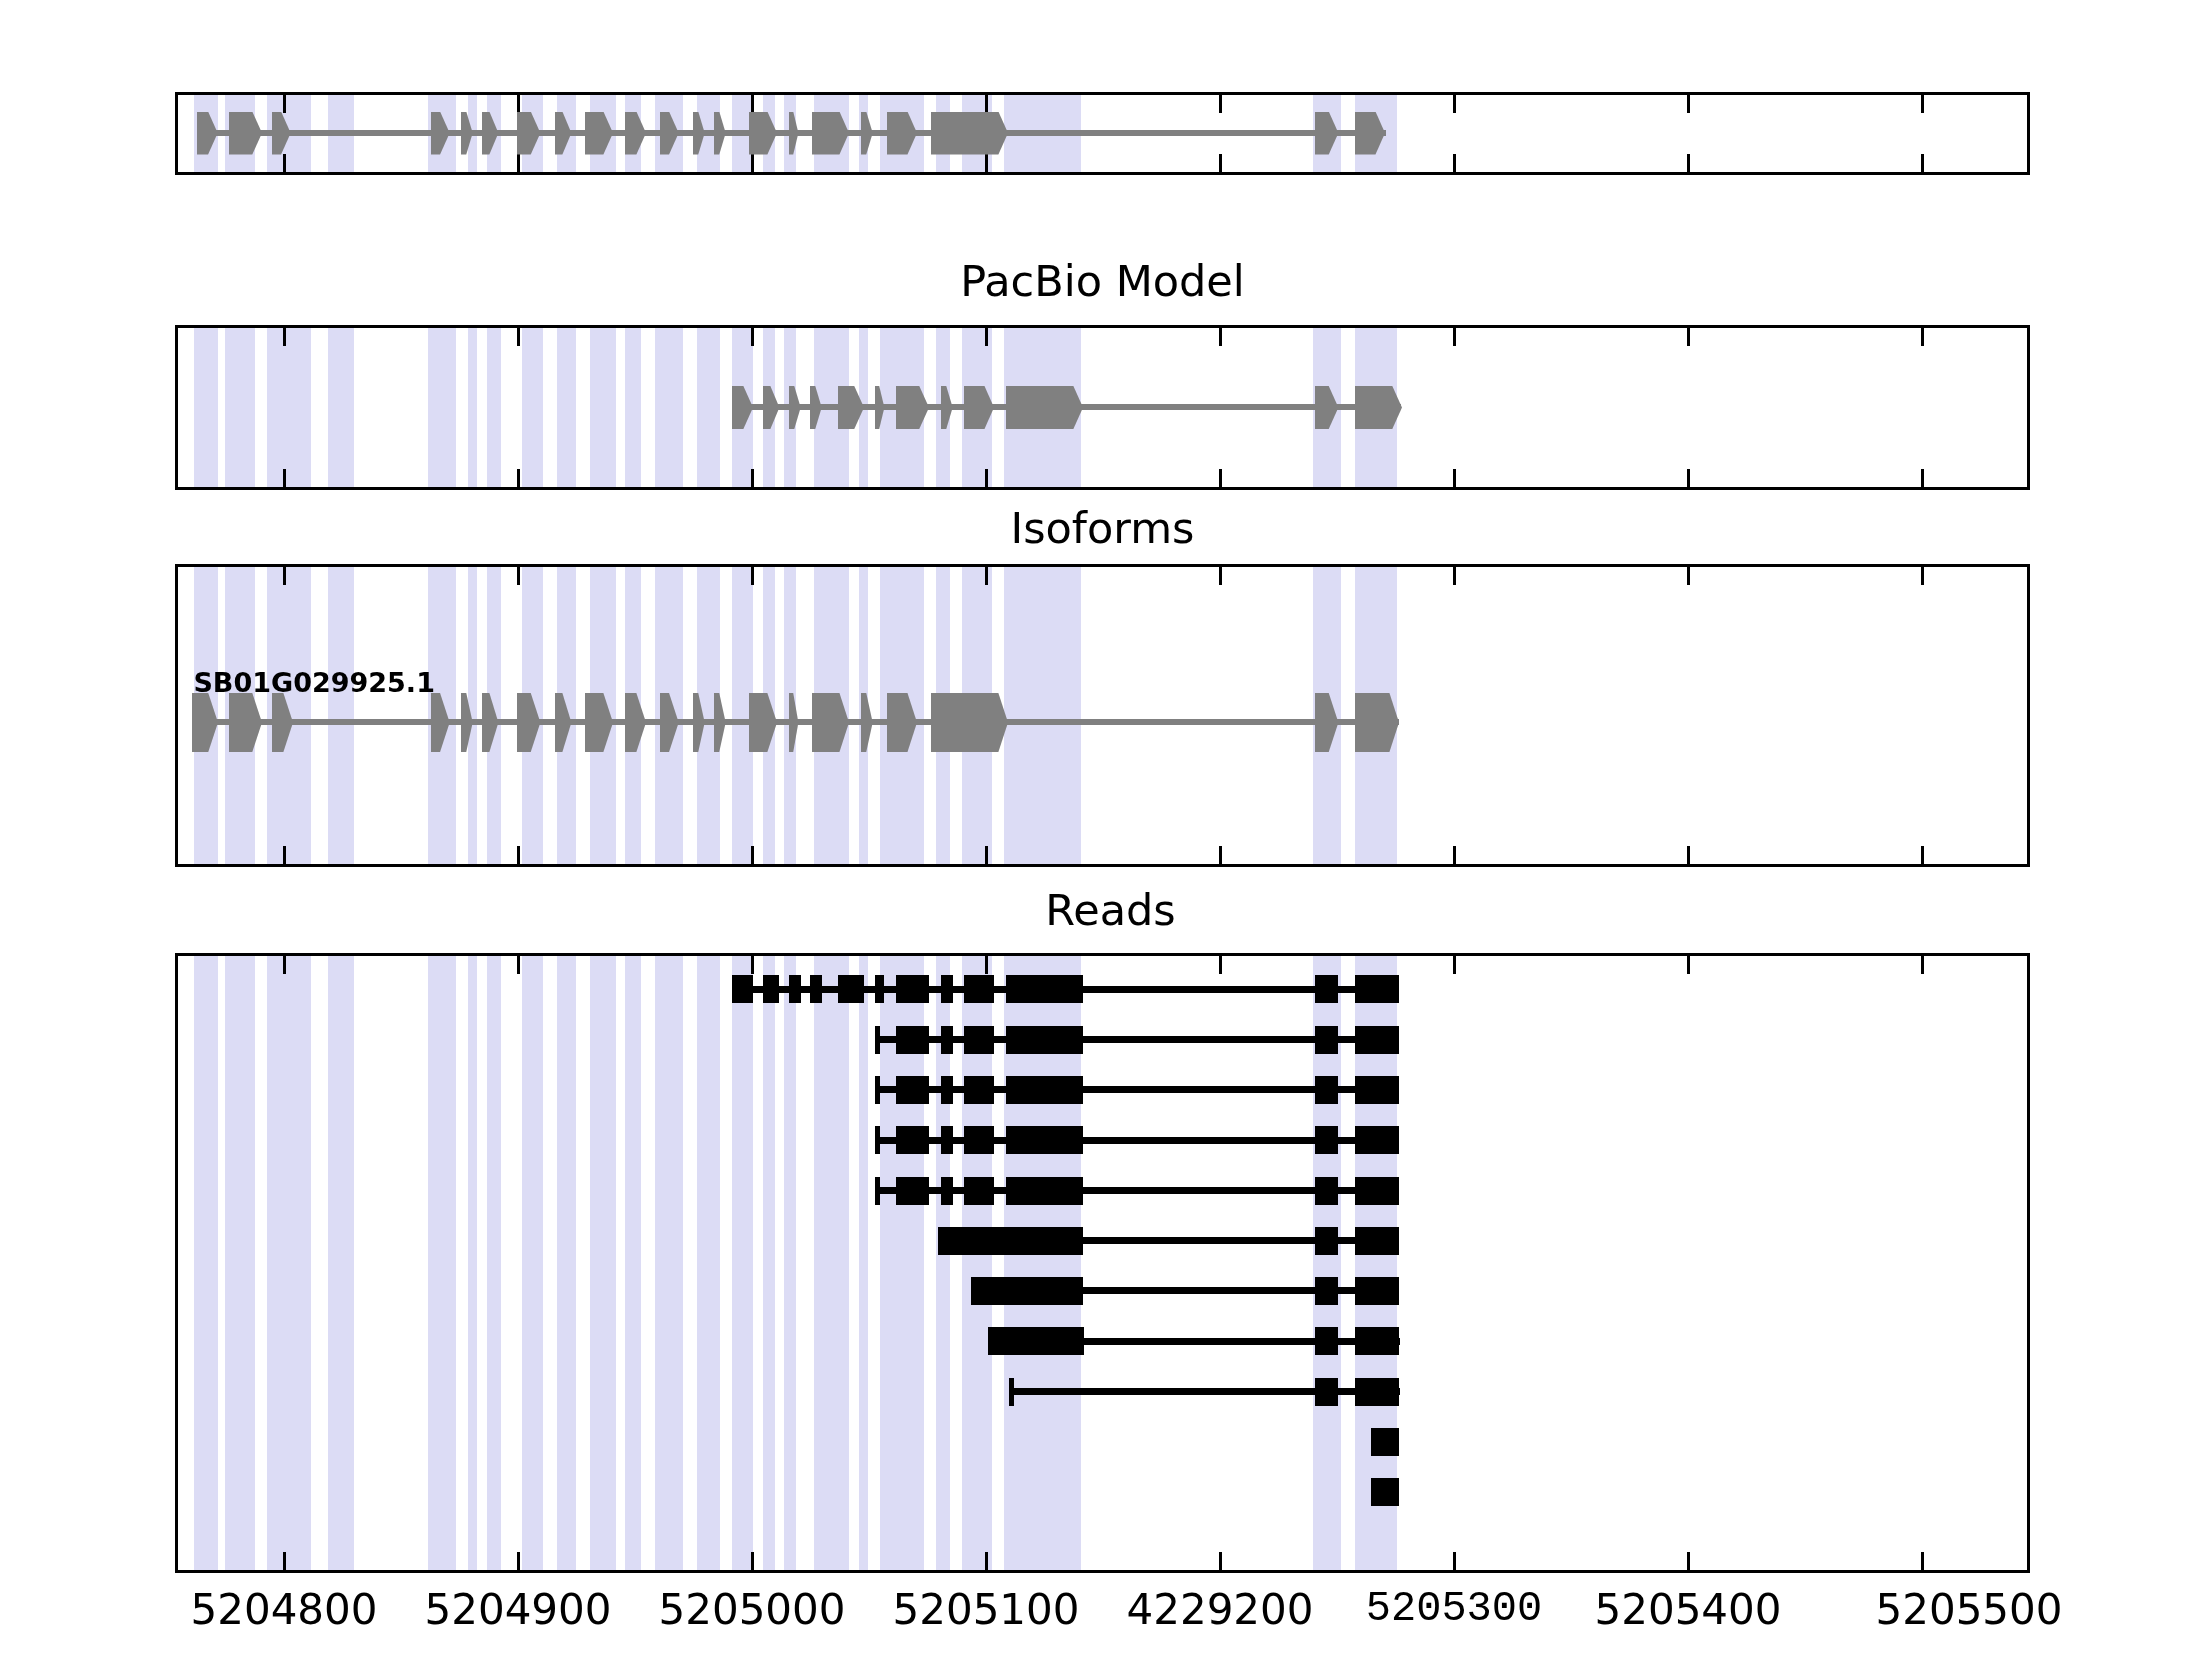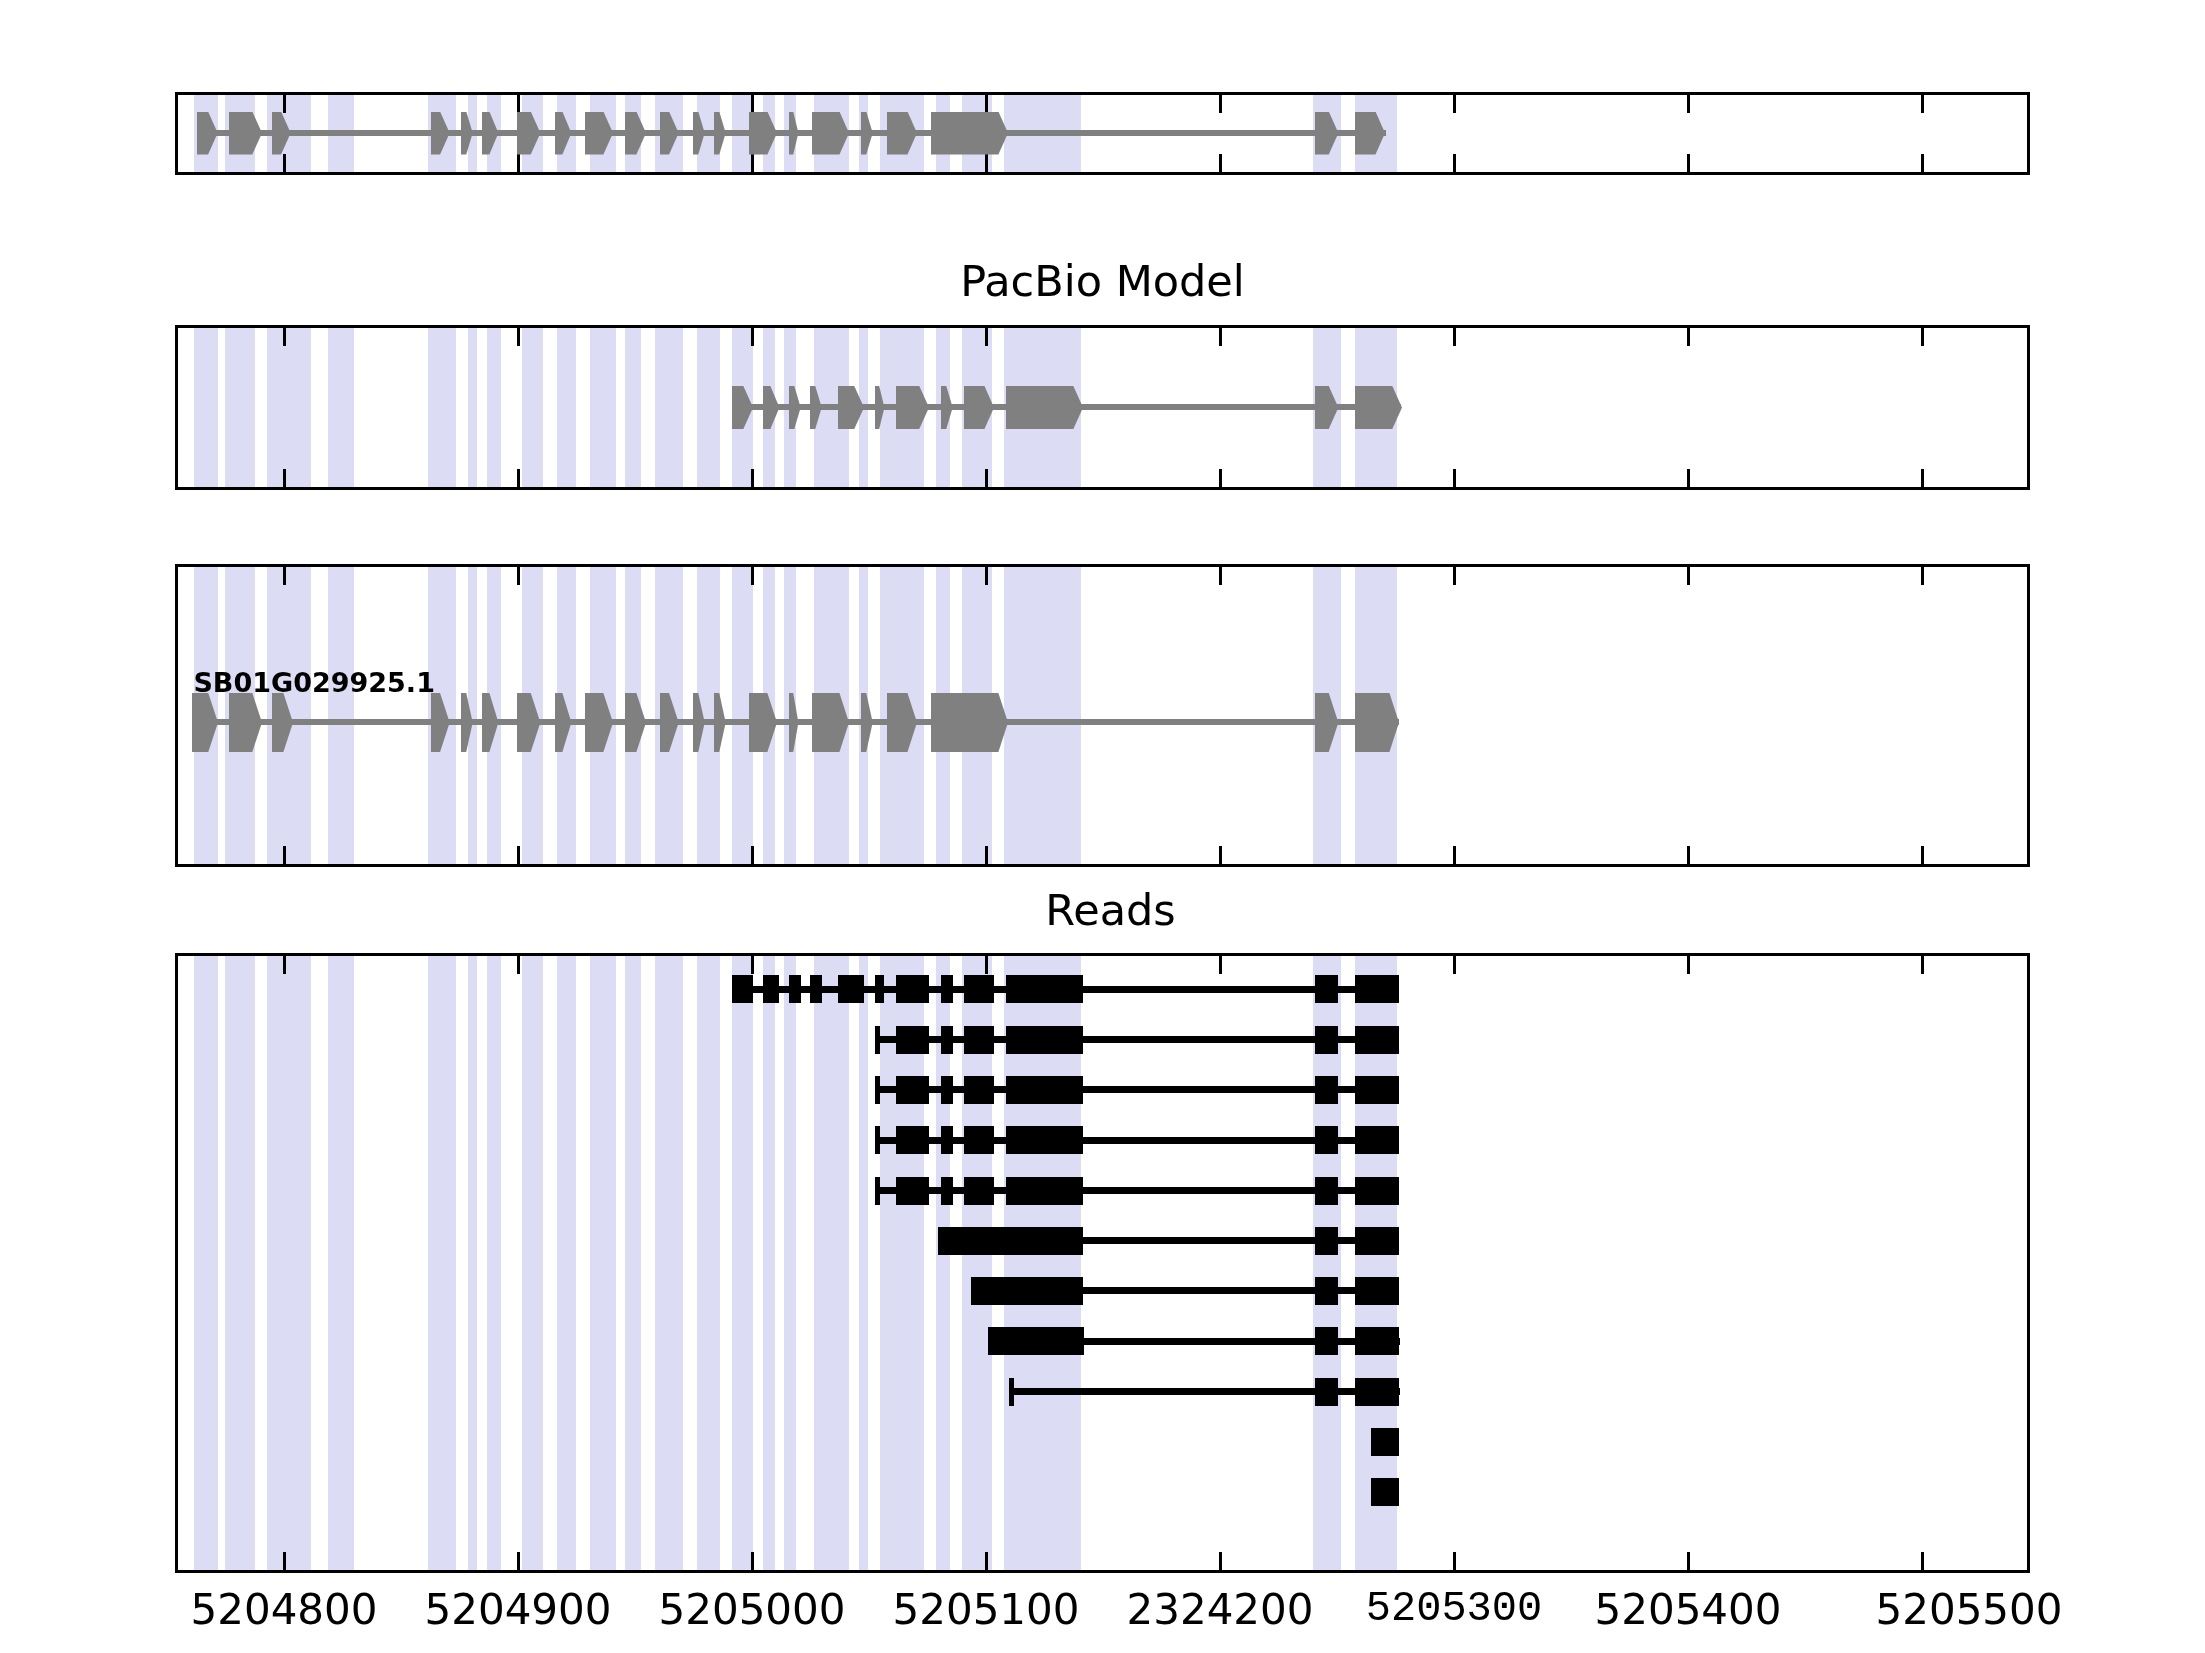--- a/index.html
+++ b/index.html
@@ -208,20 +208,21 @@
       <div class="exon arrow" style="left: 660px; width: 26px; top: 58px; height: 43px; background: rgb(128, 128, 128); clip-path: polygon(0px 0px, 62.511% 0px, 100% 50%, 62.511% 100%, 0px 100%);"></div>
       <div class="exon arrow" style="left: 697px; width: 9.4px; top: 58px; height: 43px; background: rgb(128, 128, 128); clip-path: polygon(0px 0px, 45% 0px, 100% 50%, 45% 100%, 0px 100%);"></div>
       <div class="exon arrow" style="left: 718px; width: 33px; top: 58px; height: 43px; background: rgb(128, 128, 128); clip-path: polygon(0px 0px, 70.5444% 0px, 100% 50%, 70.5444% 100%, 0px 100%);"></div>
       <div class="exon arrow" style="left: 763px; width: 11.7px; top: 58px; height: 43px; background: rgb(128, 128, 128); clip-path: polygon(0px 0px, 45% 0px, 100% 50%, 45% 100%, 0px 100%);"></div>
       <div class="exon arrow" style="left: 786px; width: 30px; top: 58px; height: 43px; background: rgb(128, 128, 128); clip-path: polygon(0px 0px, 68.2786% 0px, 100% 50%, 68.2786% 100%, 0px 100%);"></div>
       <div class="exon arrow" style="left: 828px; width: 77px; top: 58px; height: 43px; background: rgb(128, 128, 128); clip-path: polygon(0px 0px, 87.5037% 0px, 100% 50%, 87.5037% 100%, 0px 100%);"></div>
       <div class="exon arrow" style="left: 1137px; width: 23.4px; top: 58px; height: 43px; background: rgb(128, 128, 128); clip-path: polygon(0px 0px, 58.7621% 0px, 100% 50%, 58.7621% 100%, 0px 100%);"></div>
       <div class="exon arrow" style="left: 1177px; width: 47px; top: 58px; height: 43px; background: rgb(128, 128, 128); clip-path: polygon(0px 0px, 79.3811% 0px, 100% 50%, 79.3811% 100%, 0px 100%);"></div>
     </div>
 
+  <div class="panel-title" style="left:0;top:507px;width:2205px;">Isoforms</div>
   <div class="axes" id="axes-isoforms" style="left:175px;top:564px;width:1855px;height:303px;">
       <div class="hlband" style="left: 16.4px; width: 23.4px;"></div>
       <div class="hlband" style="left: 47px; width: 30px;"></div>
       <div class="hlband" style="left: 89px; width: 44px;"></div>
       <div class="hlband" style="left: 150px; width: 26px;"></div>
       <div class="hlband" style="left: 250px; width: 28px;"></div>
       <div class="hlband" style="left: 290px; width: 9.4px;"></div>
       <div class="hlband" style="left: 309px; width: 14px;"></div>
       <div class="hlband" style="left: 344px; width: 21px;"></div>
       <div class="hlband" style="left: 379px; width: 18.7px;"></div>
@@ -388,20 +389,20 @@
       <div class="exon read" style="left: 1193px; width: 28px; top: 472px; height: 27.6px;"></div>
       <div class="intron-line read" style="left: 1193px; width: 28px; top: 533px;"></div>
       <div class="exon read" style="left: 1193px; width: 28px; top: 522px; height: 27.6px;"></div>
     </div>
 
   <div class="xaxis-labels" id="xaxis-labels" style="left:0;top:1585px;">
       <div class="xtick-label" style="left: 284px;">5204800</div>
       <div class="xtick-label" style="left: 518px;">5204900</div>
       <div class="xtick-label" style="left: 752px;">5205000</div>
       <div class="xtick-label" style="left: 986px;">5205100</div>
-      <div class="xtick-label" style="left: 1220px;">2324200</div>
+      <div class="xtick-label" style="left: 1220px;">4229200</div>
       <div class="xtick-label" style="left: 1454px; font-family: Liberation Mono, monospace;">5205300</div>
       <div class="xtick-label" style="left: 1688px;">5205400</div>
       <div class="xtick-label" style="left: 1921px; margin-left: 48px;">5205500</div>
     </div>
 
 </div>
 
 
 </body></html>

